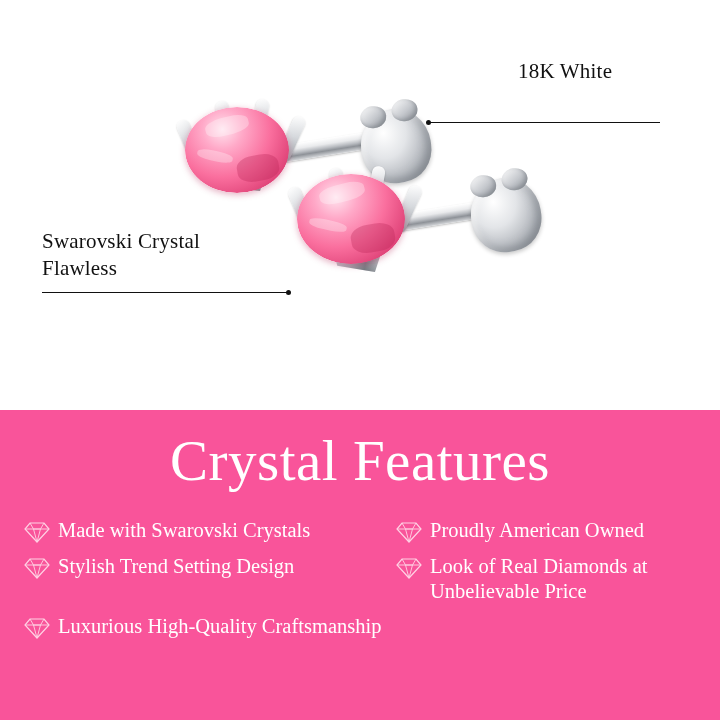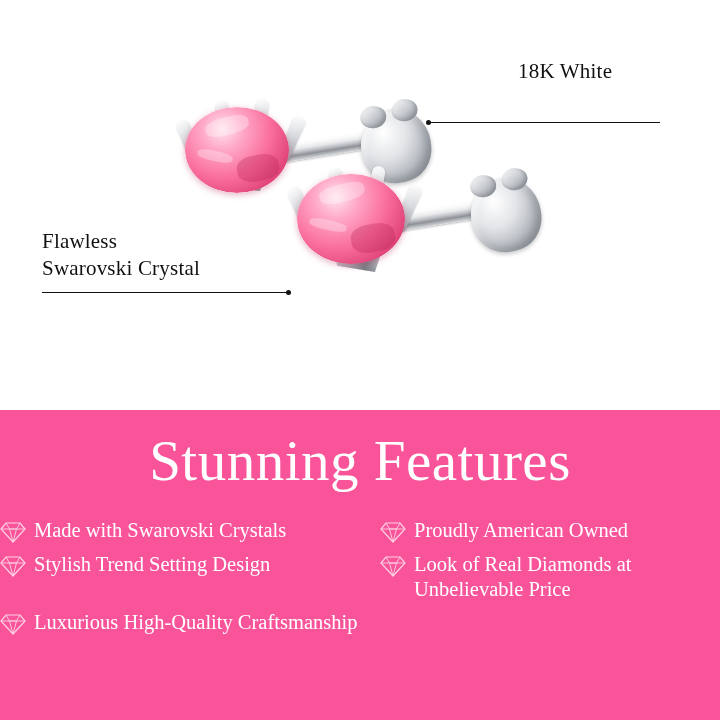--- a/index.html
+++ b/index.html
@@ -138,23 +138,22 @@
   }
   .feature-grid {
     position: absolute;
     left: 0;
     top: 108px;
     width: 720px;
     display: grid;
     grid-template-columns: 372px 348px;
     column-gap: 0px;
     row-gap: 10px;
-    padding: 0 0;
+    padding: 0 24px;
     box-sizing: border-box;
-    gap: 8px;
   }
   .feature-item {
     display: flex;
     align-items: flex-start;
     gap: 8px;
     color: #ffffff;
     font-family: "Liberation Serif", serif;
     font-size: 20.5px;
     line-height: 1.22;
     padding-right: 6px;
@@ -222,30 +221,30 @@
       </div>
     </div>
 
     <div class="callout" style="left:518px; top:58px; width:190px;">
       <div>18K White</div>
       <div class="rule" style="left:-90px; top:64px; width:232px;"></div>
       <div class="dot" style="left:-92px; top:62px;"></div>
     </div>
 
     <div class="callout" style="left:42px; top:228px; width:230px;">
+      <div>Swarovski Crystal</div>
       <div>Flawless</div>
-      <div>Swarovski Crystal</div>
       <div class="rule" style="left:0px; top:64px; width:248px;"></div>
       <div class="dot" style="left:244px; top:62px;"></div>
     </div>
 
   </div>
 
   <div class="features">
-    <div class="features-title">Stunning Features</div>
+    <div class="features-title">Crystal Features</div>
 
     <div class="feature-grid">
 
       <div class="feature-item">
         <span class="diamond-icon">
           <svg width="26" height="24" viewBox="0 0 26 24" fill="none" xmlns="http://www.w3.org/2000/svg">
             <path d="M6 3 H20 L25 9 L13 22 L1 9 Z" stroke="#ffd2e4" stroke-width="1.2" fill="none"></path>
             <path d="M1 9 H25 M6 3 L9.5 9 L13 22 M20 3 L16.5 9 L13 22 M9.5 9 H16.5" stroke="#ffd2e4" stroke-width="0.9" fill="none"></path>
           </svg>
         </span>

